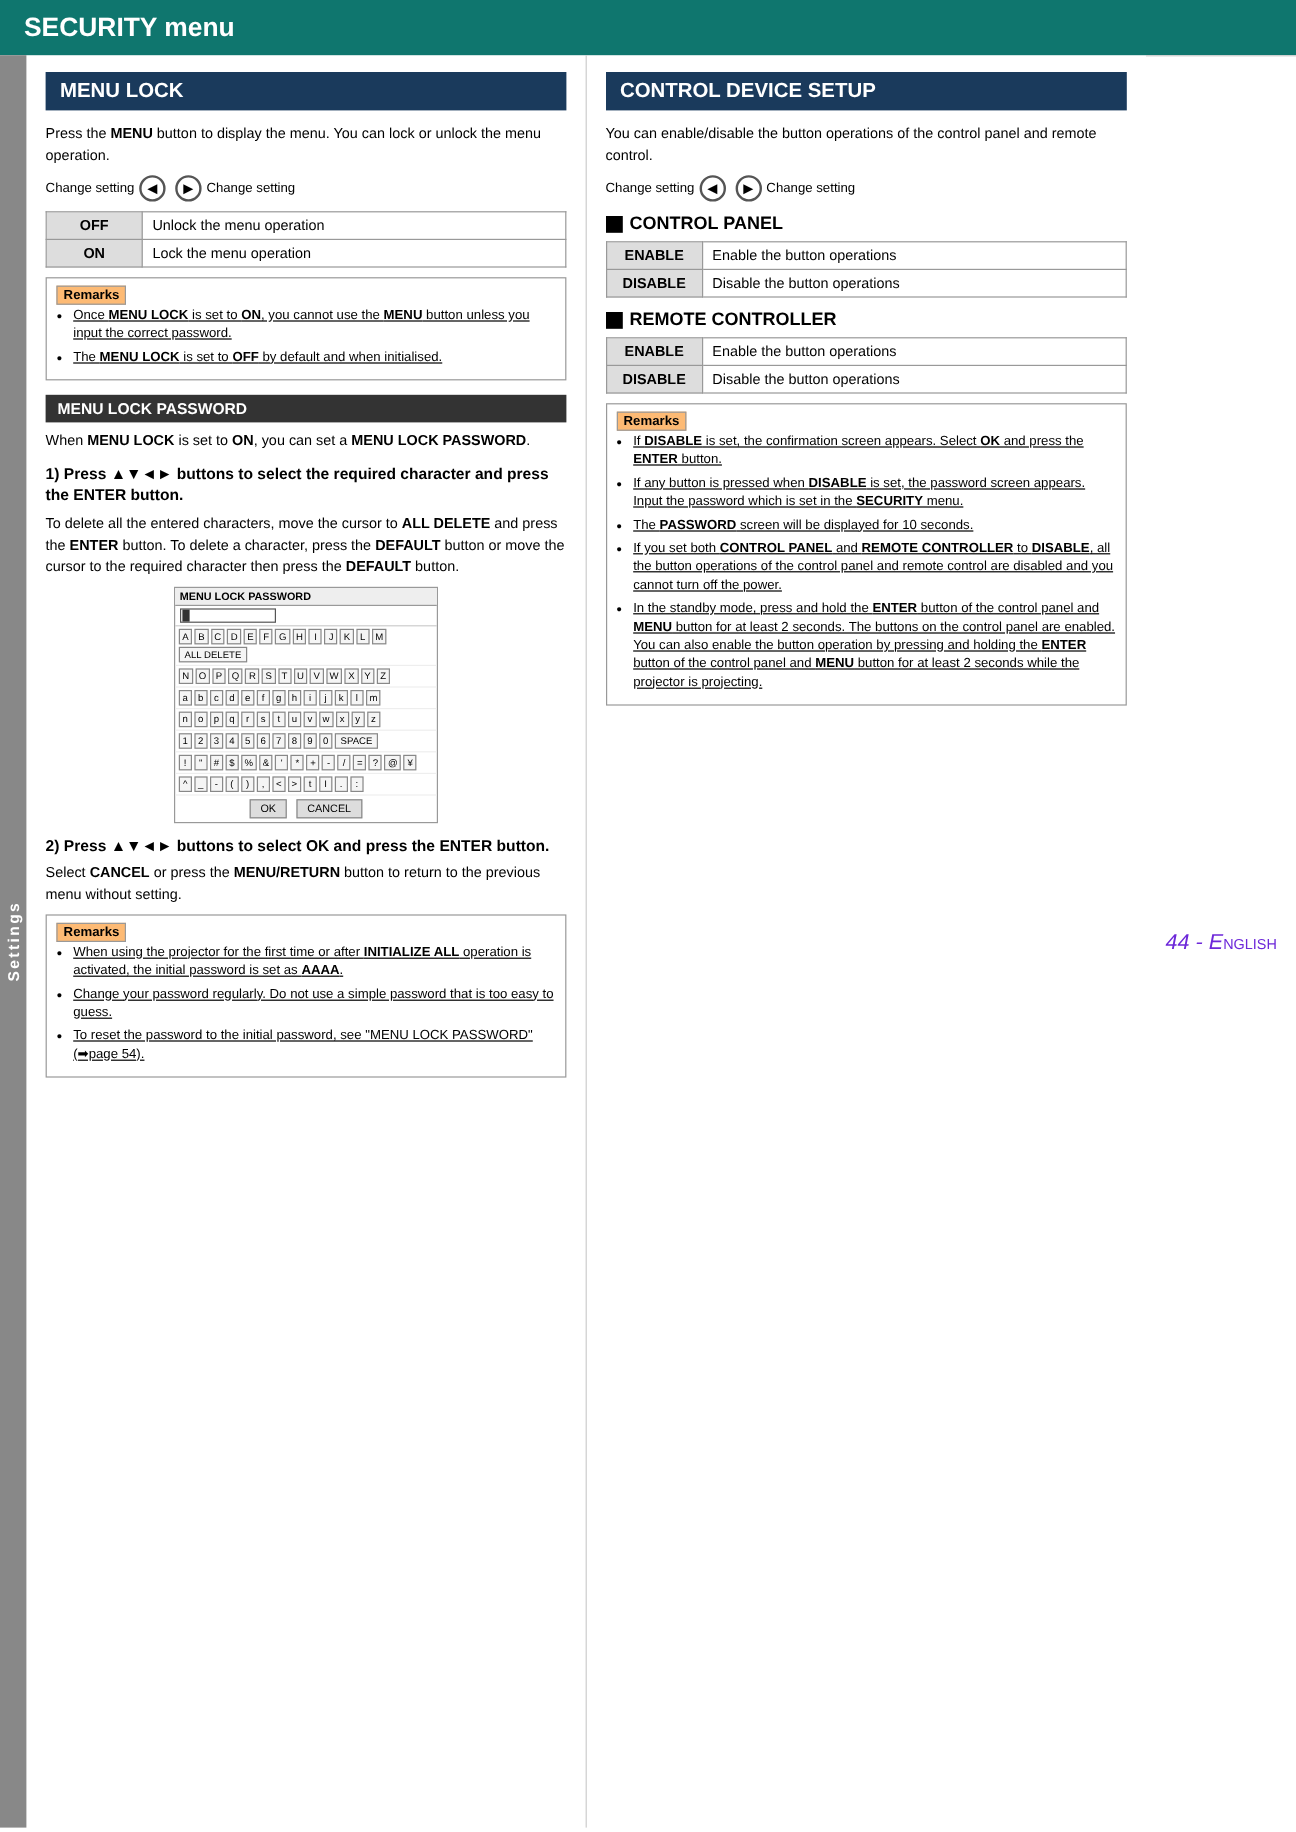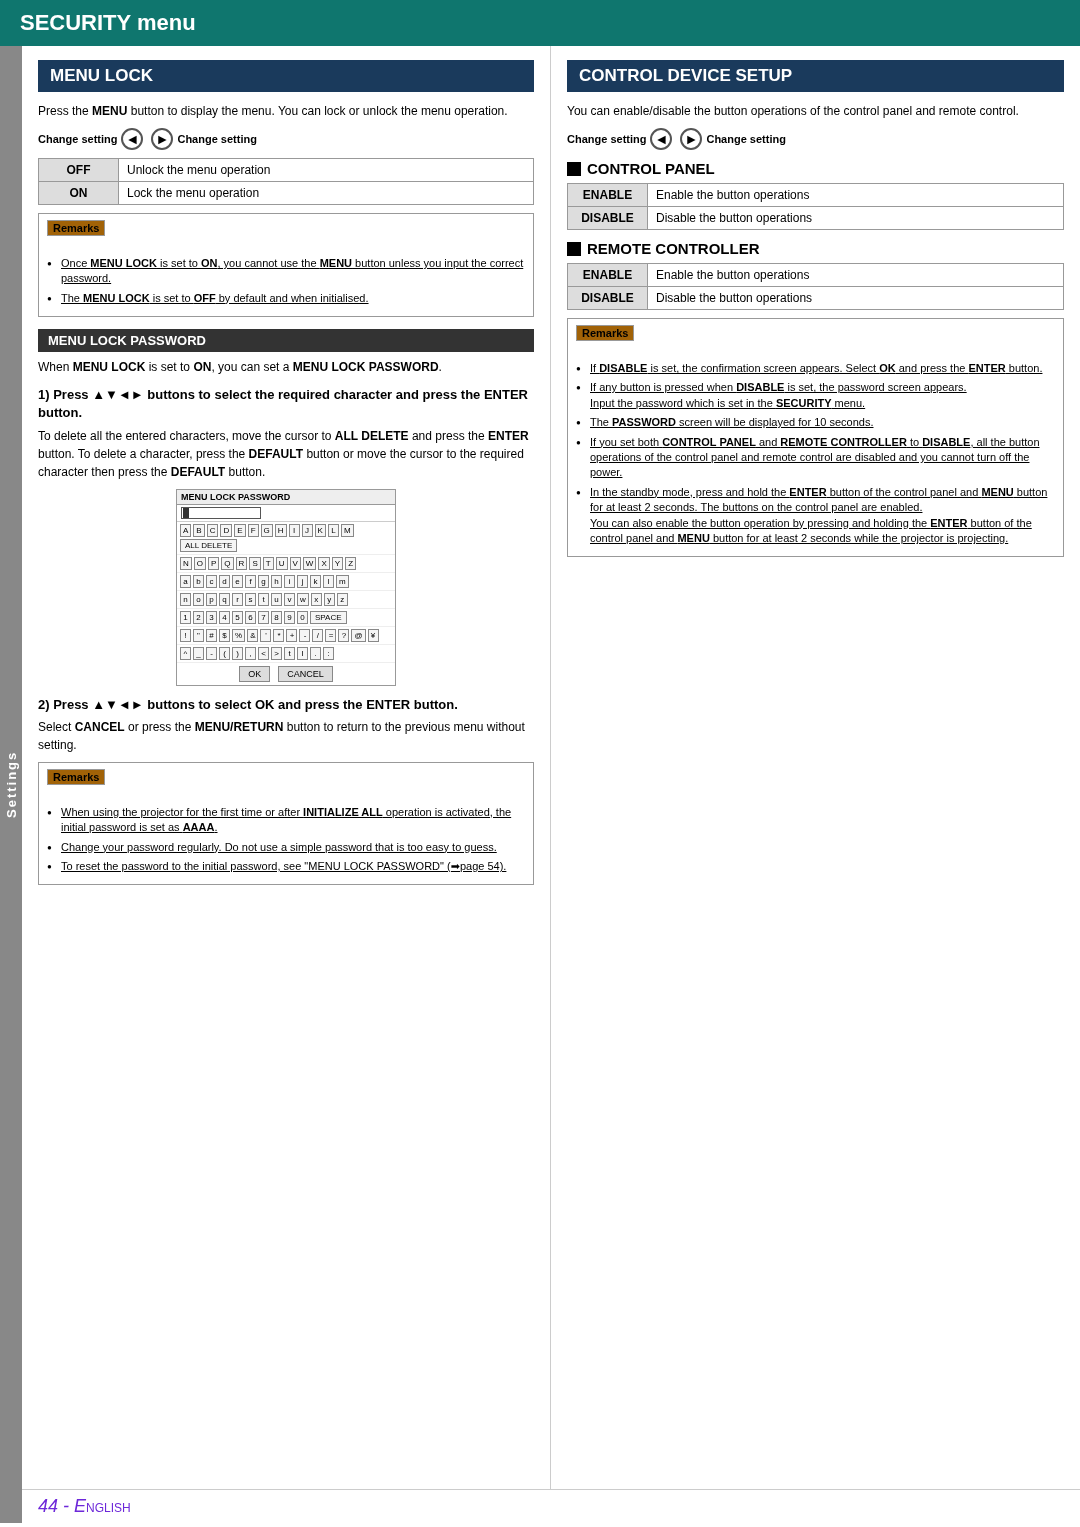--- a/index.html
+++ b/index.html
@@ -43,21 +43,21 @@
       align-items: center;
       justify-content: center;
       width: 22px;
       letter-spacing: 2px;
     }
 
     
     .content-area {
       flex: 1;
       display: flex;
-      flex-direction: column;
+      flex-direction: row;
       padding: 0;
       justify-content: center;
     }
 
     
     .two-col {
       display: flex;
       flex-direction: row;
       flex: 1;
     }
@@ -121,21 +121,21 @@
       border: 2px solid #555;
       border-radius: 50%;
       text-align: center;
       line-height: 18px;
       font-size: 14px;
       margin: 0 4px;
     }
 
     .change-setting-row .label {
       font-size: 11px;
-      font-weight: bold;
+      font-weight: normal;
     }
 
     
     .settings-table {
       width: 100%;
       border-collapse: collapse;
       margin-bottom: 8px;
       font-size: 12px;
     }
 
@@ -158,22 +158,22 @@
       margin: 8px 0;
       font-size: 11px;
     }
 
     .remarks-label {
       font-size: 11px;
       font-weight: bold;
       border: 1px solid #999;
       display: inline-block;
       padding: 1px 5px;
-      margin-bottom: 20px;
-      background: #a16207;
+      margin-bottom: 2px;
+      background: #fdba74;
     }
 
     .remarks-box ul {
       list-style: none;
       padding-left: 0;
     }
 
     .remarks-box ul li {
       padding-left: 14px;
       position: relative;

